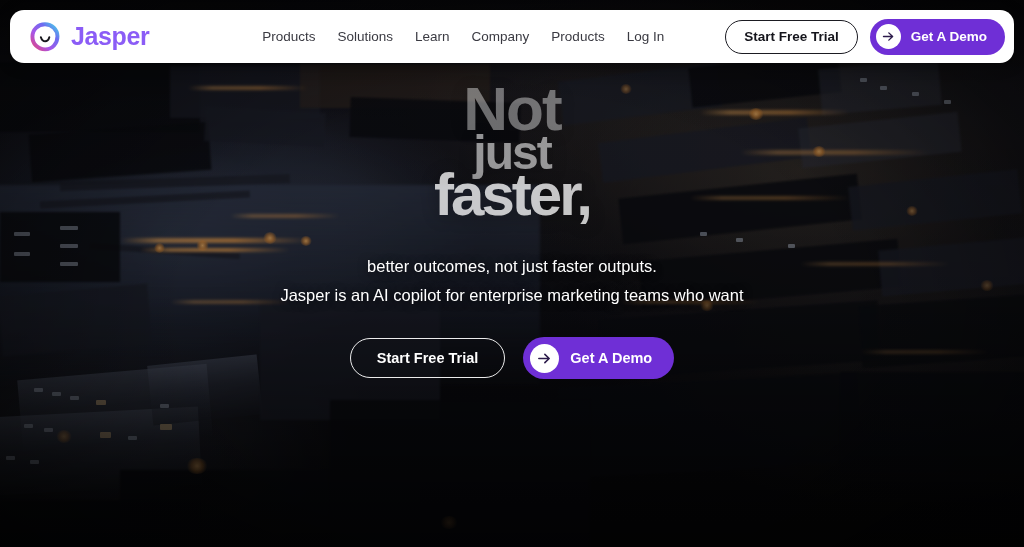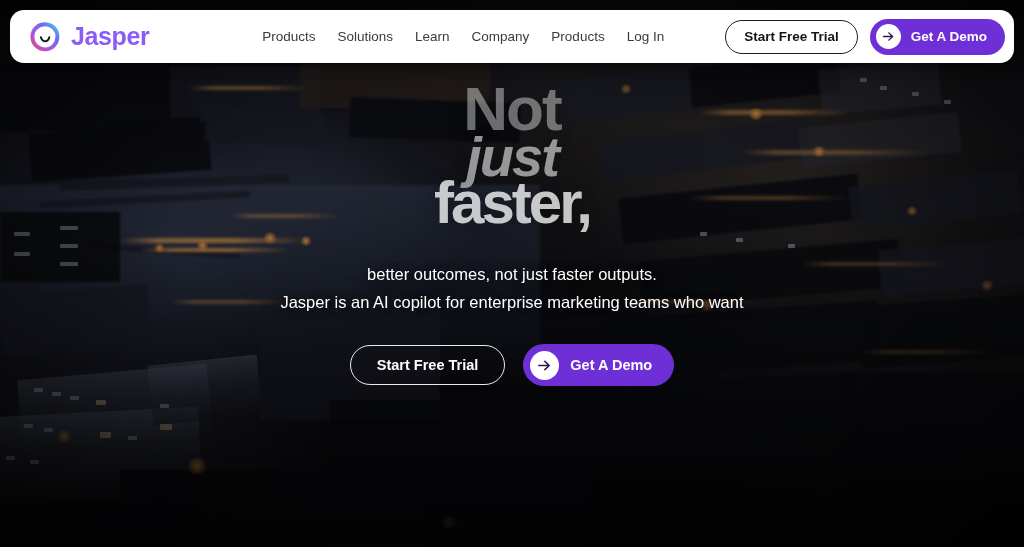--- a/index.html
+++ b/index.html
@@ -196,21 +196,21 @@
 
   .headline { text-align: center; line-height: 0.92; }
   .hl {
     display: block;
     font-weight: 700;
     letter-spacing: -2px;
     color: #ffffff;
     text-shadow: 0 2px 18px rgba(0,0,0,0.45);
   }
   .hl-1 { font-size: 62px;  opacity: 0.40; }
-  .hl-2 { font-size: 56px;  opacity: 0.56; margin-top: -6px; font-style: italic; }
+  .hl-2 { font-size: 48px;  opacity: 0.56; margin-top: -6px; }
   .hl-3 { font-size: 60px;  opacity: 0.76; margin-top: -8px; letter-spacing: -3px; }
   .hl-4 { font-size: 108px; opacity: 1.00; margin-top: -10px; letter-spacing: -4px; }
 
   .subhead {
     margin-top: 30px;
     text-align: center;
     font-size: 16.5px;
     line-height: 1.72;
     color: #ffffff;
     text-shadow: 0 1px 10px rgba(0,0,0,0.65);

